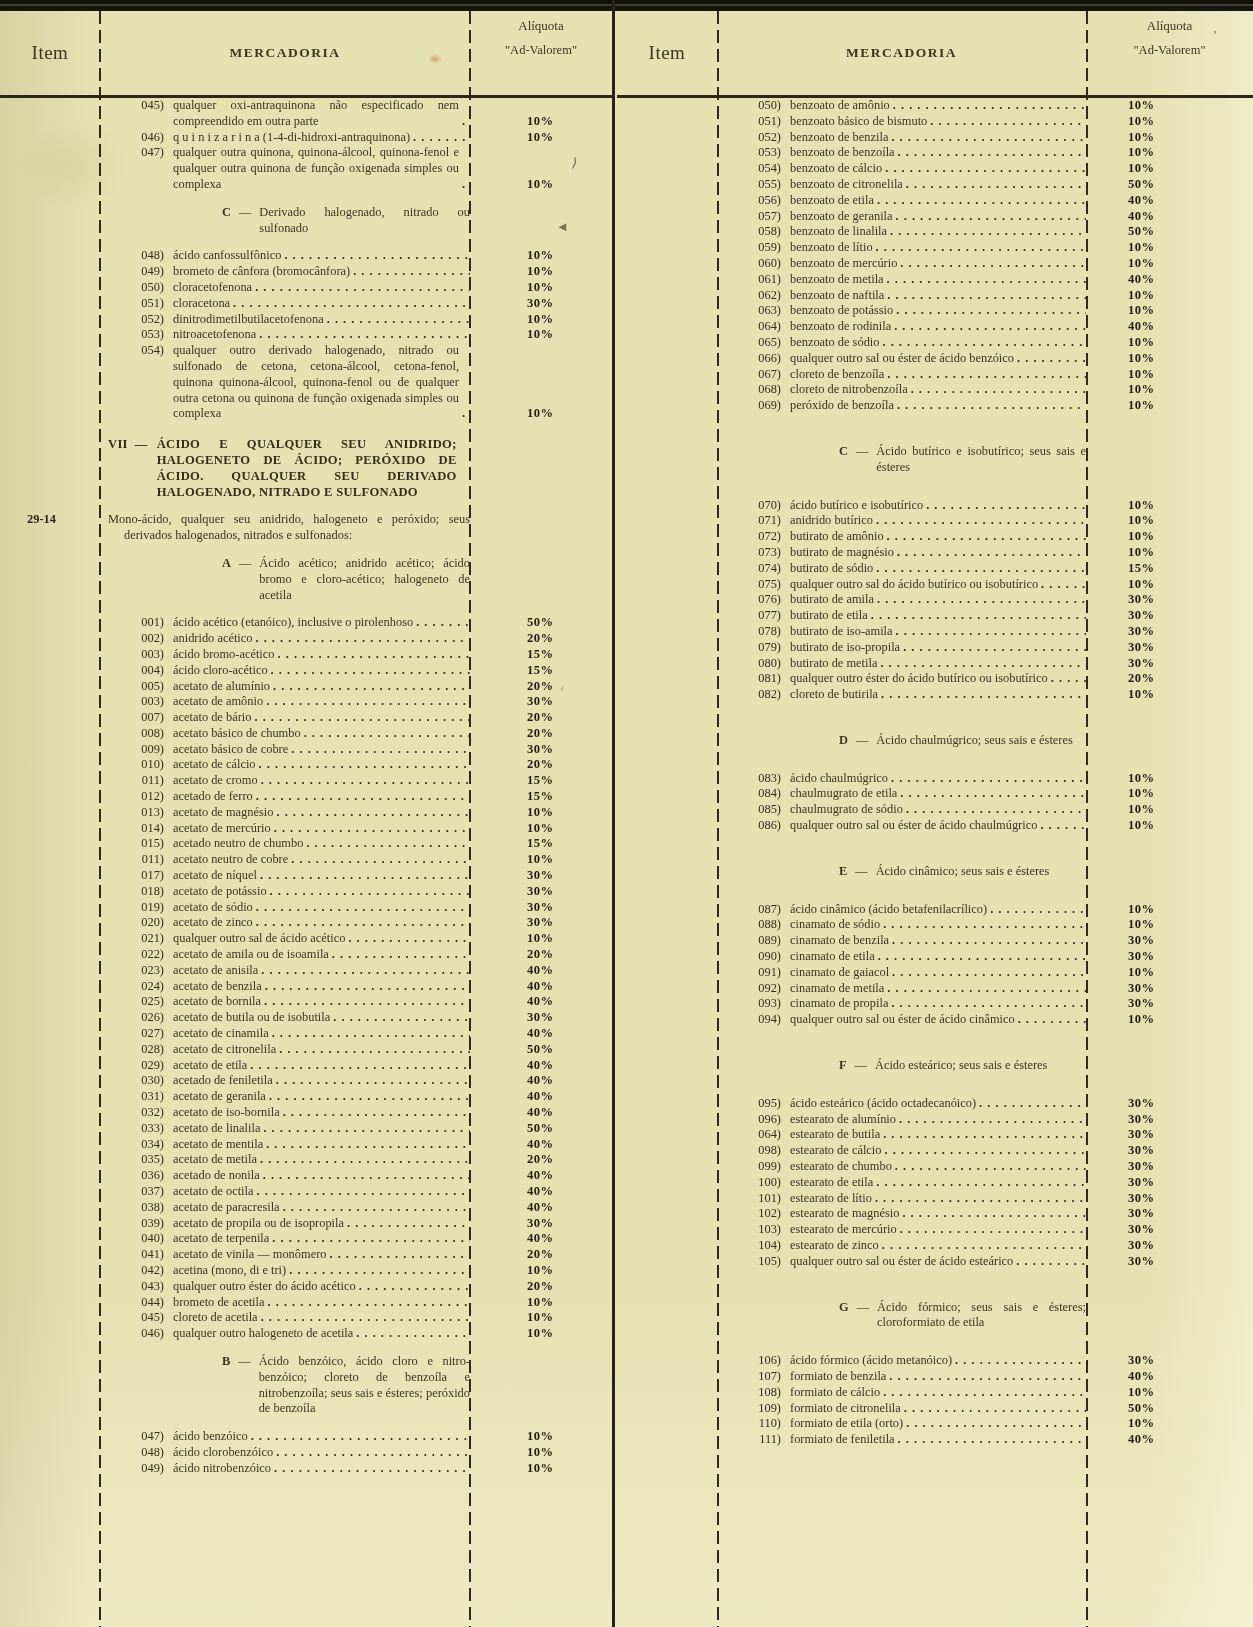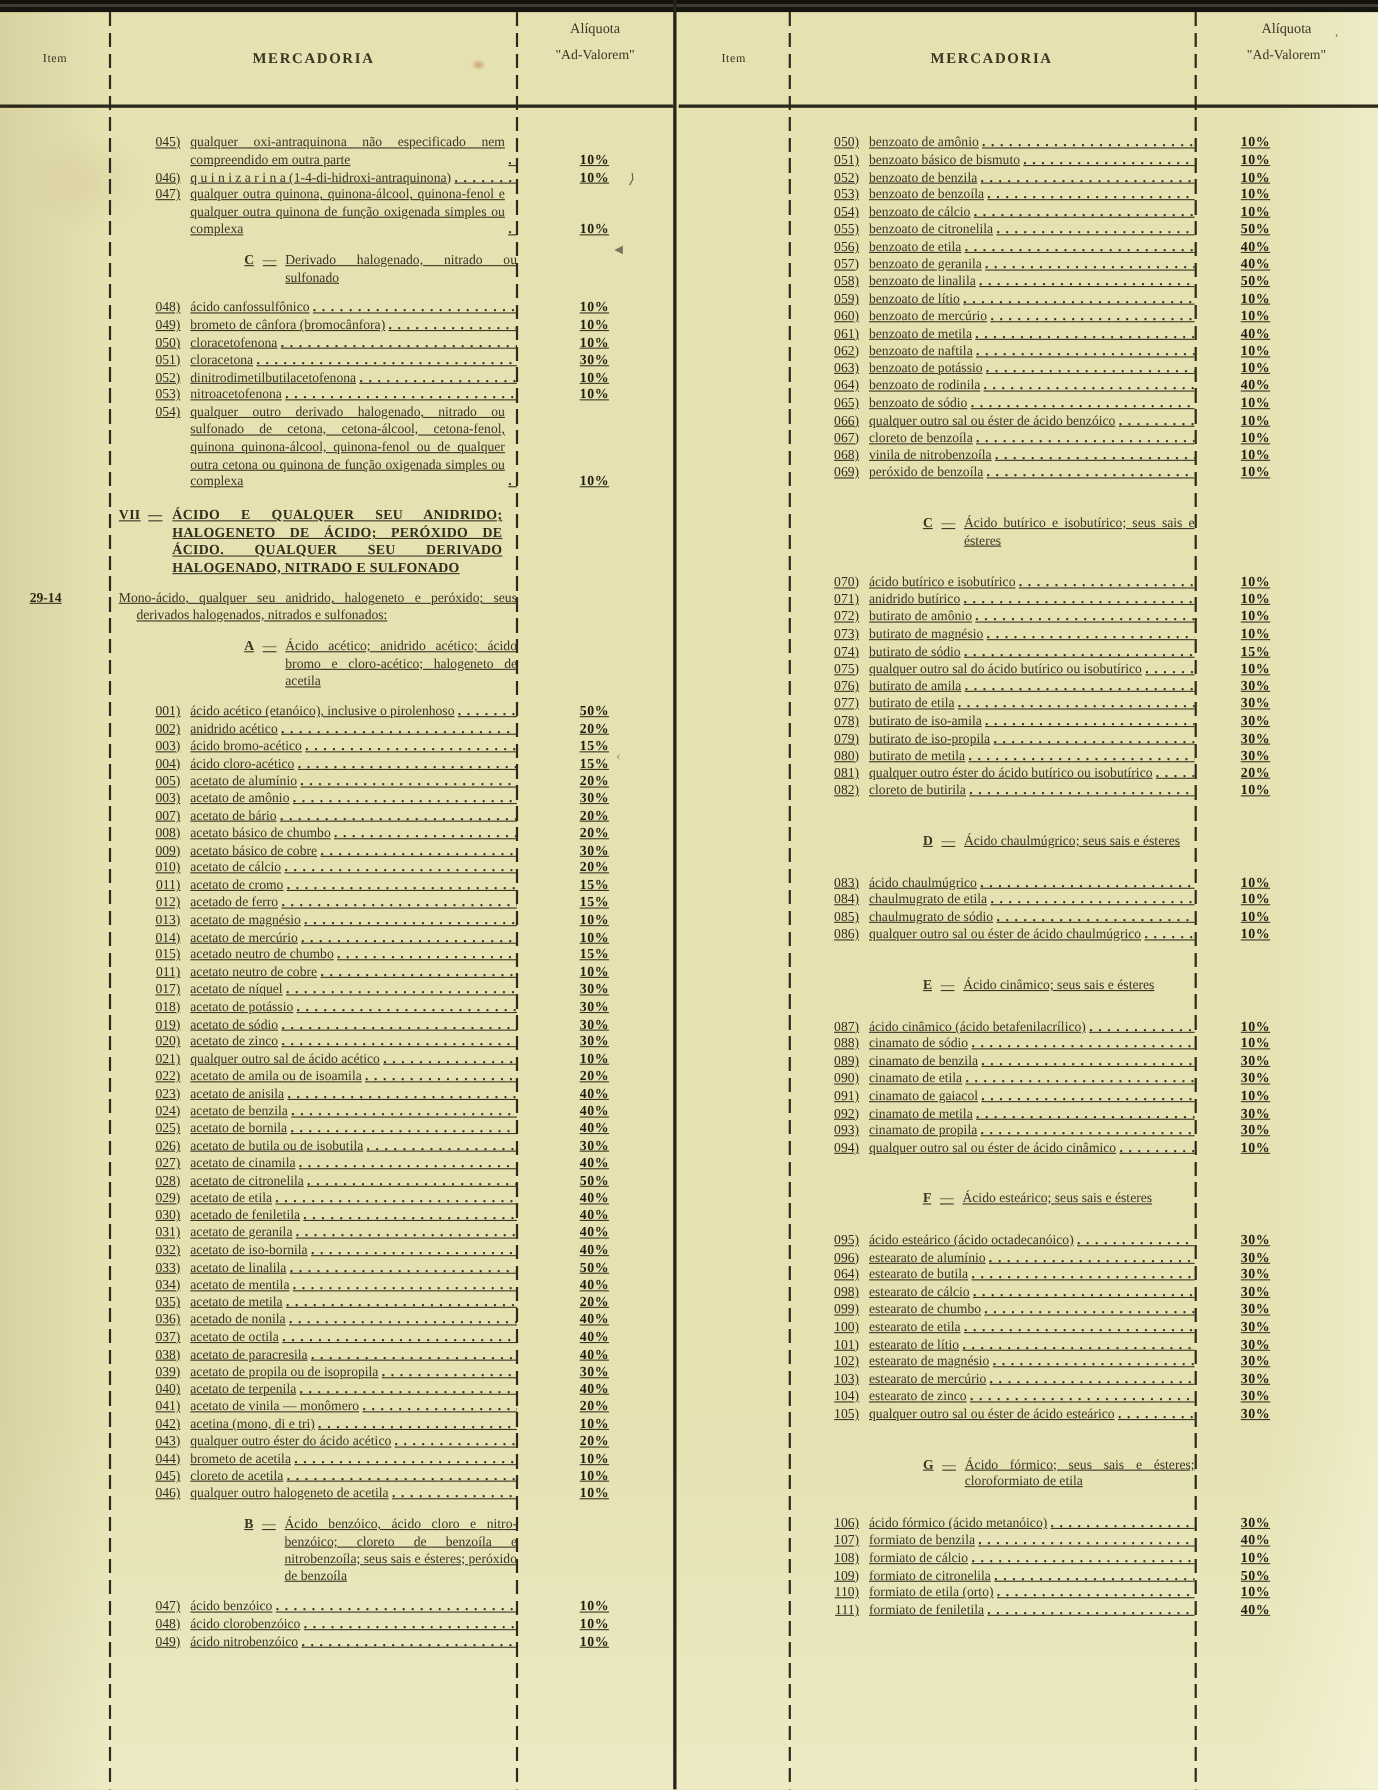--- a/index.html
+++ b/index.html
@@ -19,27 +19,27 @@
   .half{position:absolute;top:11px;bottom:0;}
   .h-left{left:0;width:612px;}
   .h-right{left:617px;width:636px;}
 
   .vline{position:absolute;top:0;bottom:0;width:2px;
     background:repeating-linear-gradient(180deg,#2e2a20 0 13px,rgba(46,42,32,0) 13px 19px);}
   .h-left  .v1{left:99px;}  .h-left  .v2{left:469px;}
   .h-right .v1{left:100px;} .h-right .v2{left:469px;}
 
   .thead{position:relative;height:84px;border-bottom:3px solid #2b271b;display:flex;}
-  .th-item{width:100px;display:flex;align-items:center;justify-content:center;font-size:11px;letter-spacing:.5px;}
+  .th-item{width:100px;display:flex;align-items:center;justify-content:center;font-size:19px;letter-spacing:.5px;}
   .th-merc{flex:1;display:flex;align-items:center;justify-content:center;font-weight:700;font-size:13.5px;letter-spacing:1.5px;}
   .th-aliq{width:142px;text-align:center;padding-top:7px;font-size:13px;box-sizing:border-box;}
   .h-right .th-aliq{width:167px;}
   .aliq2{margin-top:9px;font-size:12.5px;}
 
-  .rows{position:absolute;top:87px;left:0;right:0;bottom:0;padding-top:24px;overflow:hidden;text-decoration:underline;}
+  .rows{position:absolute;top:87px;left:0;right:0;bottom:0;overflow:hidden;}
 
   .row{display:flex;font-size:12.4px;line-height:15.8px;}
   .icol{width:100px;flex:none;box-sizing:border-box;}
   .merc{flex:1;display:flex;align-items:flex-end;min-width:0;padding-left:28px;box-sizing:border-box;}
   .num{flex:none;align-self:flex-start;width:36px;text-align:right;margin-right:9px;color:#332e1e;white-space:nowrap;}
   .txt{flex:0 1 auto;text-align:justify;}
   .dots{flex:1 1 8px;min-width:8px;overflow:hidden;white-space:nowrap;height:15.8px;padding-left:3px;color:#35301f;}
   .dots::after{content:". . . . . . . . . . . . . . . . . . . . . . . . . . . . . . . . . . . . . . . . . . . . . . . . . . . . . . . . . . . . . . . . . . . . . . . .";
     font-weight:700;letter-spacing:1px;}
   .rate{width:142px;flex:none;display:flex;align-items:flex-end;justify-content:flex-start;
@@ -999,21 +999,21 @@
             <span class="dots"></span>
           </div>
           <div class="rate">
             <span class="rv">10%</span>
           </div>
         </div>
         <div class="row item">
           <div class="icol"></div>
           <div class="merc">
             <span class="num">068)</span>
-            <span class="txt">vinila de nitrobenzoíla</span>
+            <span class="txt">cloreto de nitrobenzoíla</span>
             <span class="dots"></span>
           </div>
           <div class="rate">
             <span class="rv">10%</span>
           </div>
         </div>
         <div class="row item">
           <div class="icol"></div>
           <div class="merc">
             <span class="num">069)</span>

